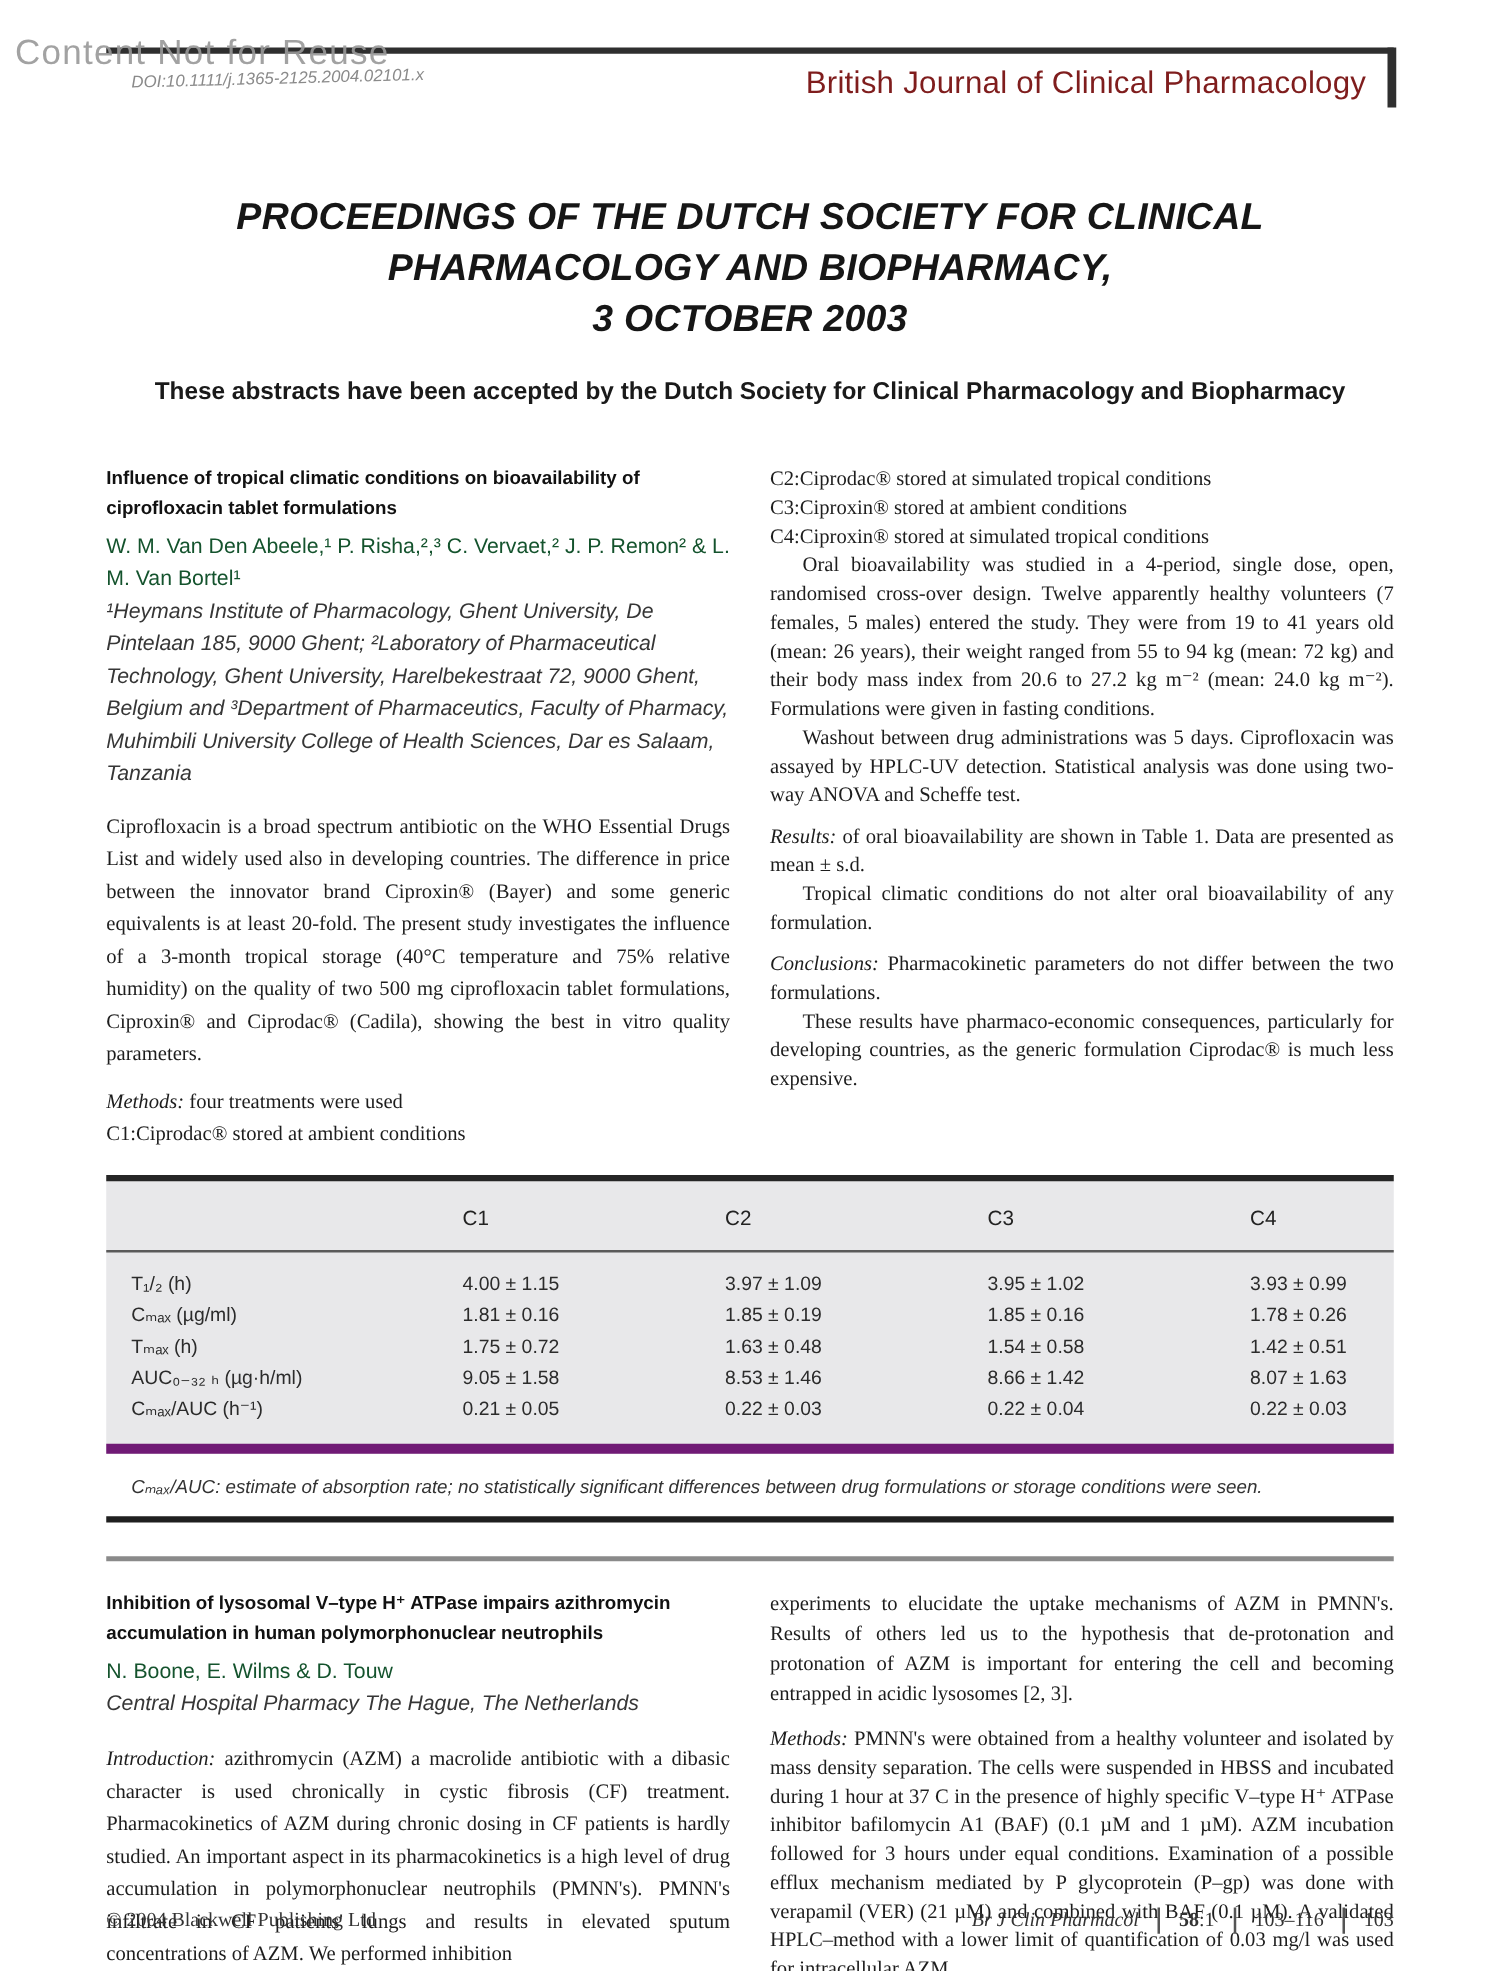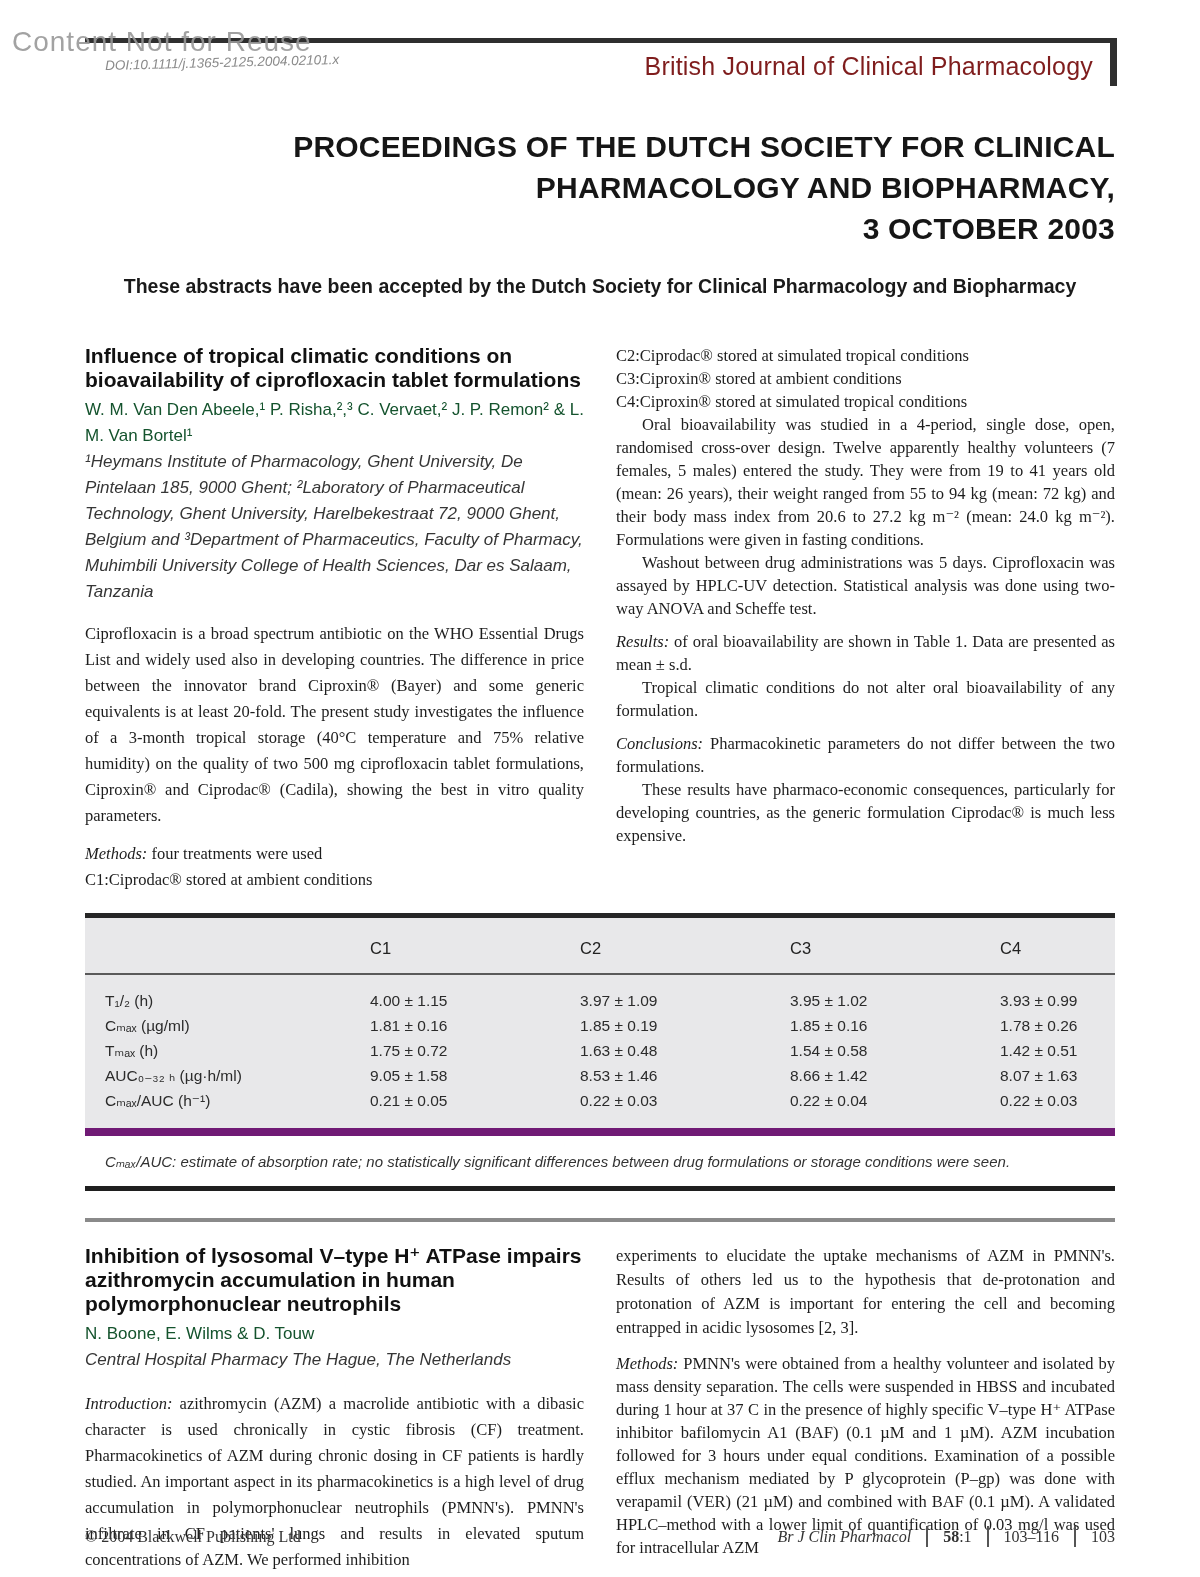--- a/index.html
+++ b/index.html
@@ -18,29 +18,29 @@
   .corner-bar { position: absolute; right: -2px; top: -5px; width: 7px; height: 48px; background: #2f2f2f; }
   .journal-name { position: absolute; right: 22px; top: 9px; font-size: 25px; color: #7f1d1d; letter-spacing: 0.2px; }
   .doi { position: absolute; left: 20px; top: 12px; font-style: italic; font-size: 13.5px; color: #8a8a8a; transform: rotate(-1.5deg); }
   .watermark {
     position: absolute; left: 12px; top: 26px;
     font-size: 28px; color: #999999; letter-spacing: 1px;
     opacity: 0.9; z-index: 5; white-space: nowrap;
   }
 
   
-  .title-block { margin-top: 36px; text-align: right; font-weight: bold; color: #161616; }
+  .title-block { margin-top: 63px; text-align: center; font-weight: bold; color: #161616; font-style: italic; }
   .title-line { font-size: 30px; line-height: 41px; letter-spacing: 0.2px; }
   .subtitle { margin-top: 26px; text-align: center; font-weight: bold; font-size: 19.5px; color: #1a1a1a; }
 
   
   .cols { display: flex; gap: 32px; margin-top: 46px; }
   .col { flex: 1; min-width: 0; }
 
-  .abs-title { font-size: 21px; font-weight: bold; line-height: 24px; color: #111; margin: 0; }
+  .abs-title { font-size: 15px; font-weight: bold; line-height: 24px; color: #111; margin: 0; }
   .authors { font-size: 17px; line-height: 26px; margin-top: 5px; color: #14532d; }
   .affil { font-size: 17px; font-style: italic; line-height: 26px; color: #363636; }
 
   .serif { font-family: "Liberation Serif", "DejaVu Serif", serif; font-size: 16.5px; color: #1d1d1d; text-align: justify; }
   .lh26 { line-height: 26px; }
   .lh23 { line-height: 23px; }
   .lh24 { line-height: 24px; }
   .mt16 { margin-top: 16px; }
   .mt12 { margin-top: 12px; }
   .mt10 { margin-top: 10px; }

